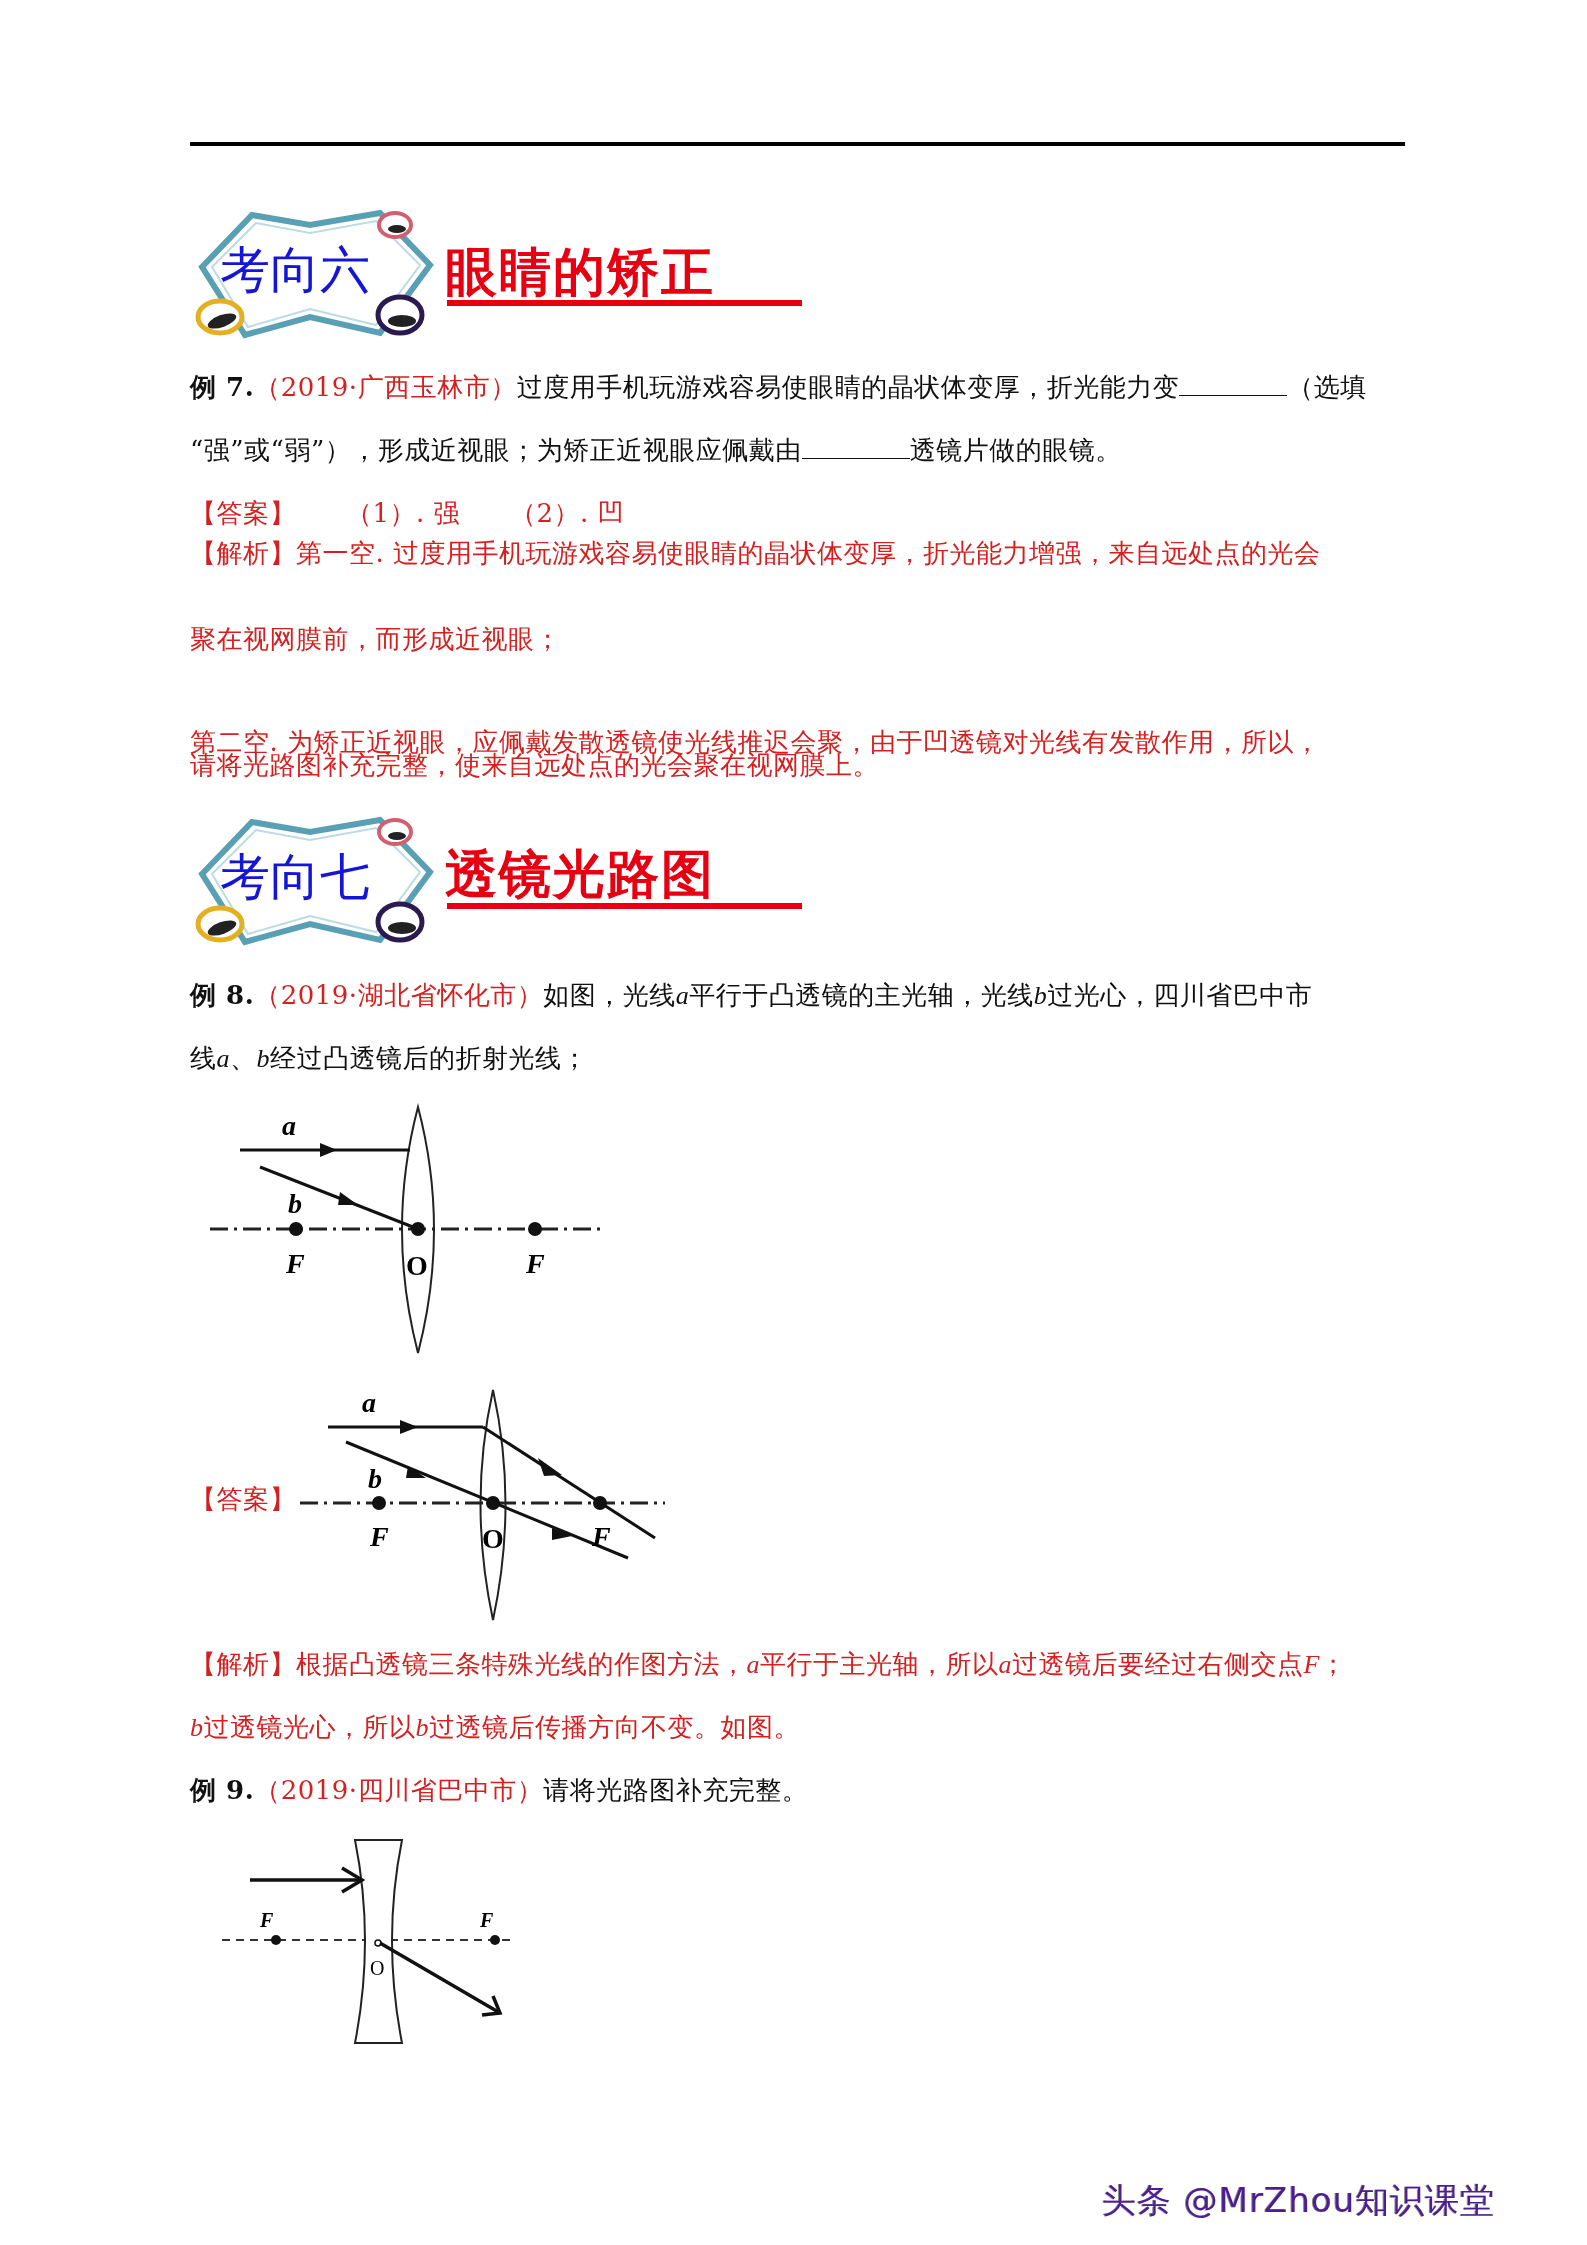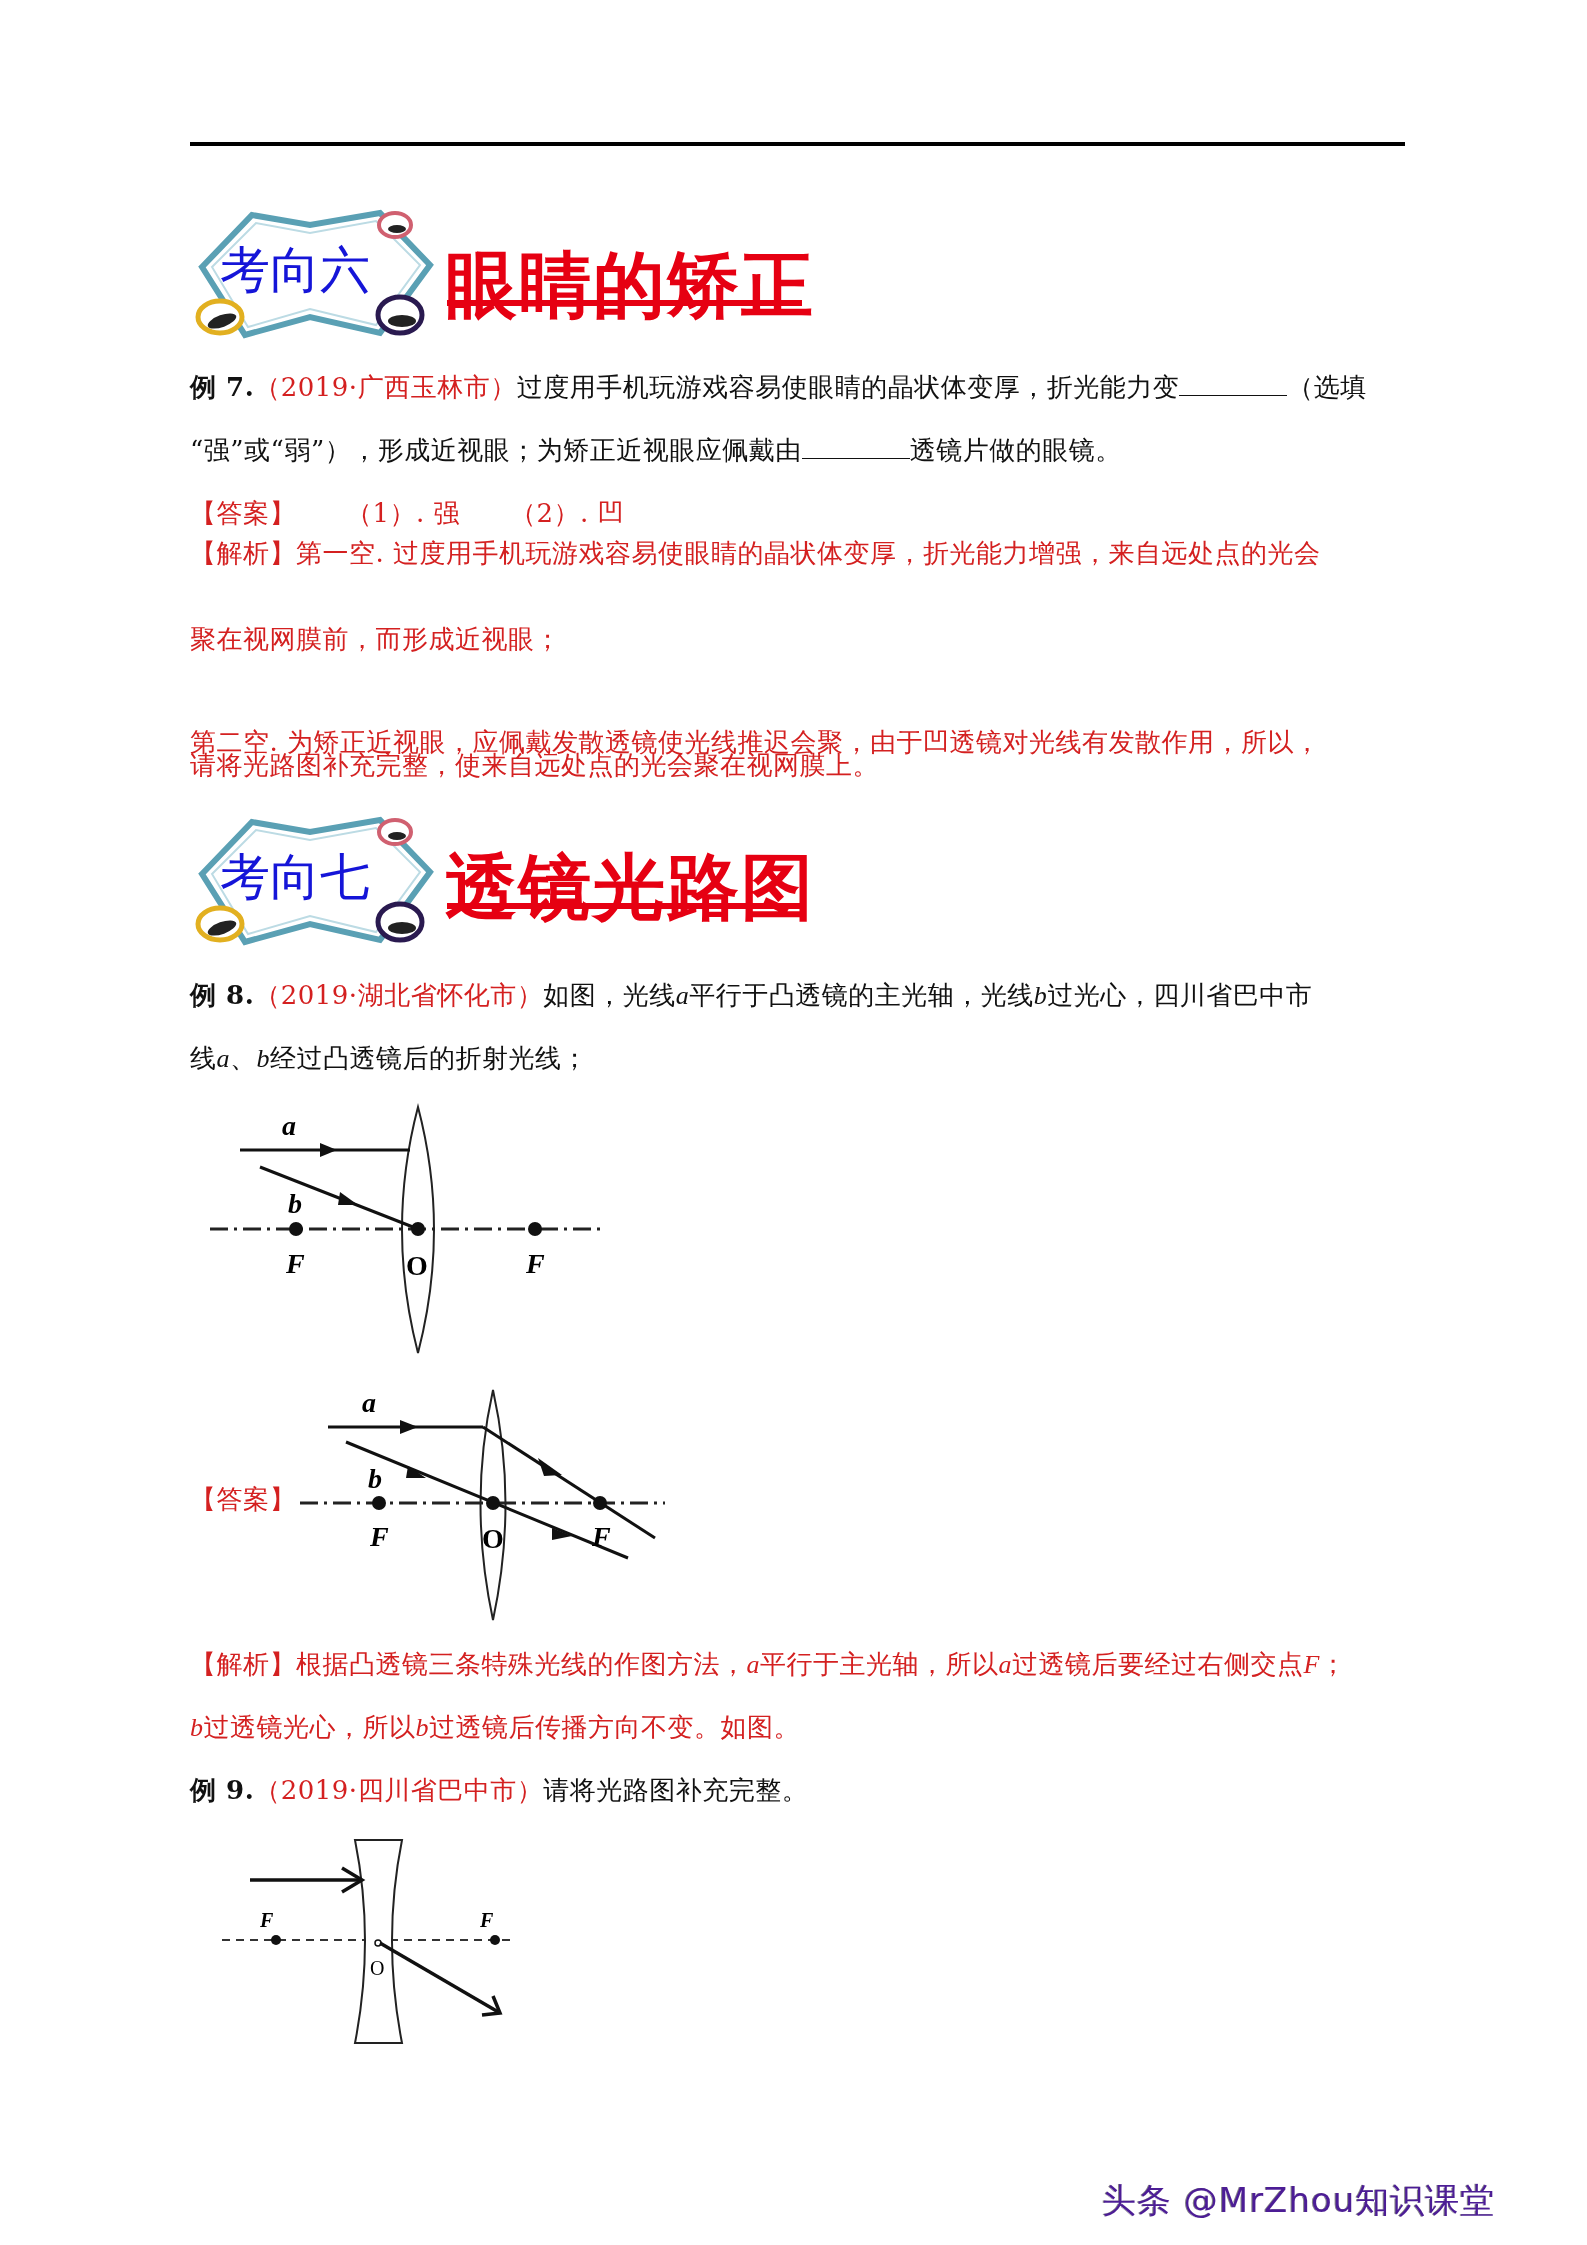--- a/index.html
+++ b/index.html
@@ -6,21 +6,21 @@
   body { width:1587px; height:2245px; position:relative; overflow:hidden;
          font-family:"DejaVu Serif","Liberation Serif",serif; color:#111; }
   .abs { position:absolute; }
   .rule { left:190px; top:142px; width:1215px; height:4px; background:#000; }
   .line { position:absolute; left:190px; font-size:26px; line-height:34px; white-space:nowrap; letter-spacing:0.5px; }
   .red { color:#d42020; }
   .bold { font-weight:bold; }
   .blank { display:inline-block; border-bottom:1.5px solid #111; height:24px; vertical-align:baseline; }
   .ital { font-style:italic; font-family:"Liberation Serif",serif; }
   .badge { position:absolute; left:190px; width:260px; height:140px; }
-  .section-title { position:absolute; left:445px; font-family:"DejaVu Sans","Liberation Sans",sans-serif; font-size:72px; font-weight:bold; color:#e60012; letter-spacing:2px; }
+  .section-title { position:absolute; left:445px; font-family:"DejaVu Sans","Liberation Sans",sans-serif; font-size:52px; font-weight:bold; color:#e60012; letter-spacing:2px; }
   .title-underline { position:absolute; left:447px; width:355px; height:6px; background:#e60012; }
   .badge-text { font-family:"DejaVu Serif",serif; font-size:50px; fill:#1515d8; }
   .watermark { position:absolute; left:1102px; top:2178px; font-family:"DejaVu Sans","Liberation Sans",sans-serif; font-size:34px; color:#4c1d95; letter-spacing:1px; text-shadow:1px 1px 0 #fff, -1px 0 0 #888; }
   svg text { font-family:"Liberation Serif",serif; }
 </style>
 </head>
 <body>
 
 <div class="abs rule"></div>
 

